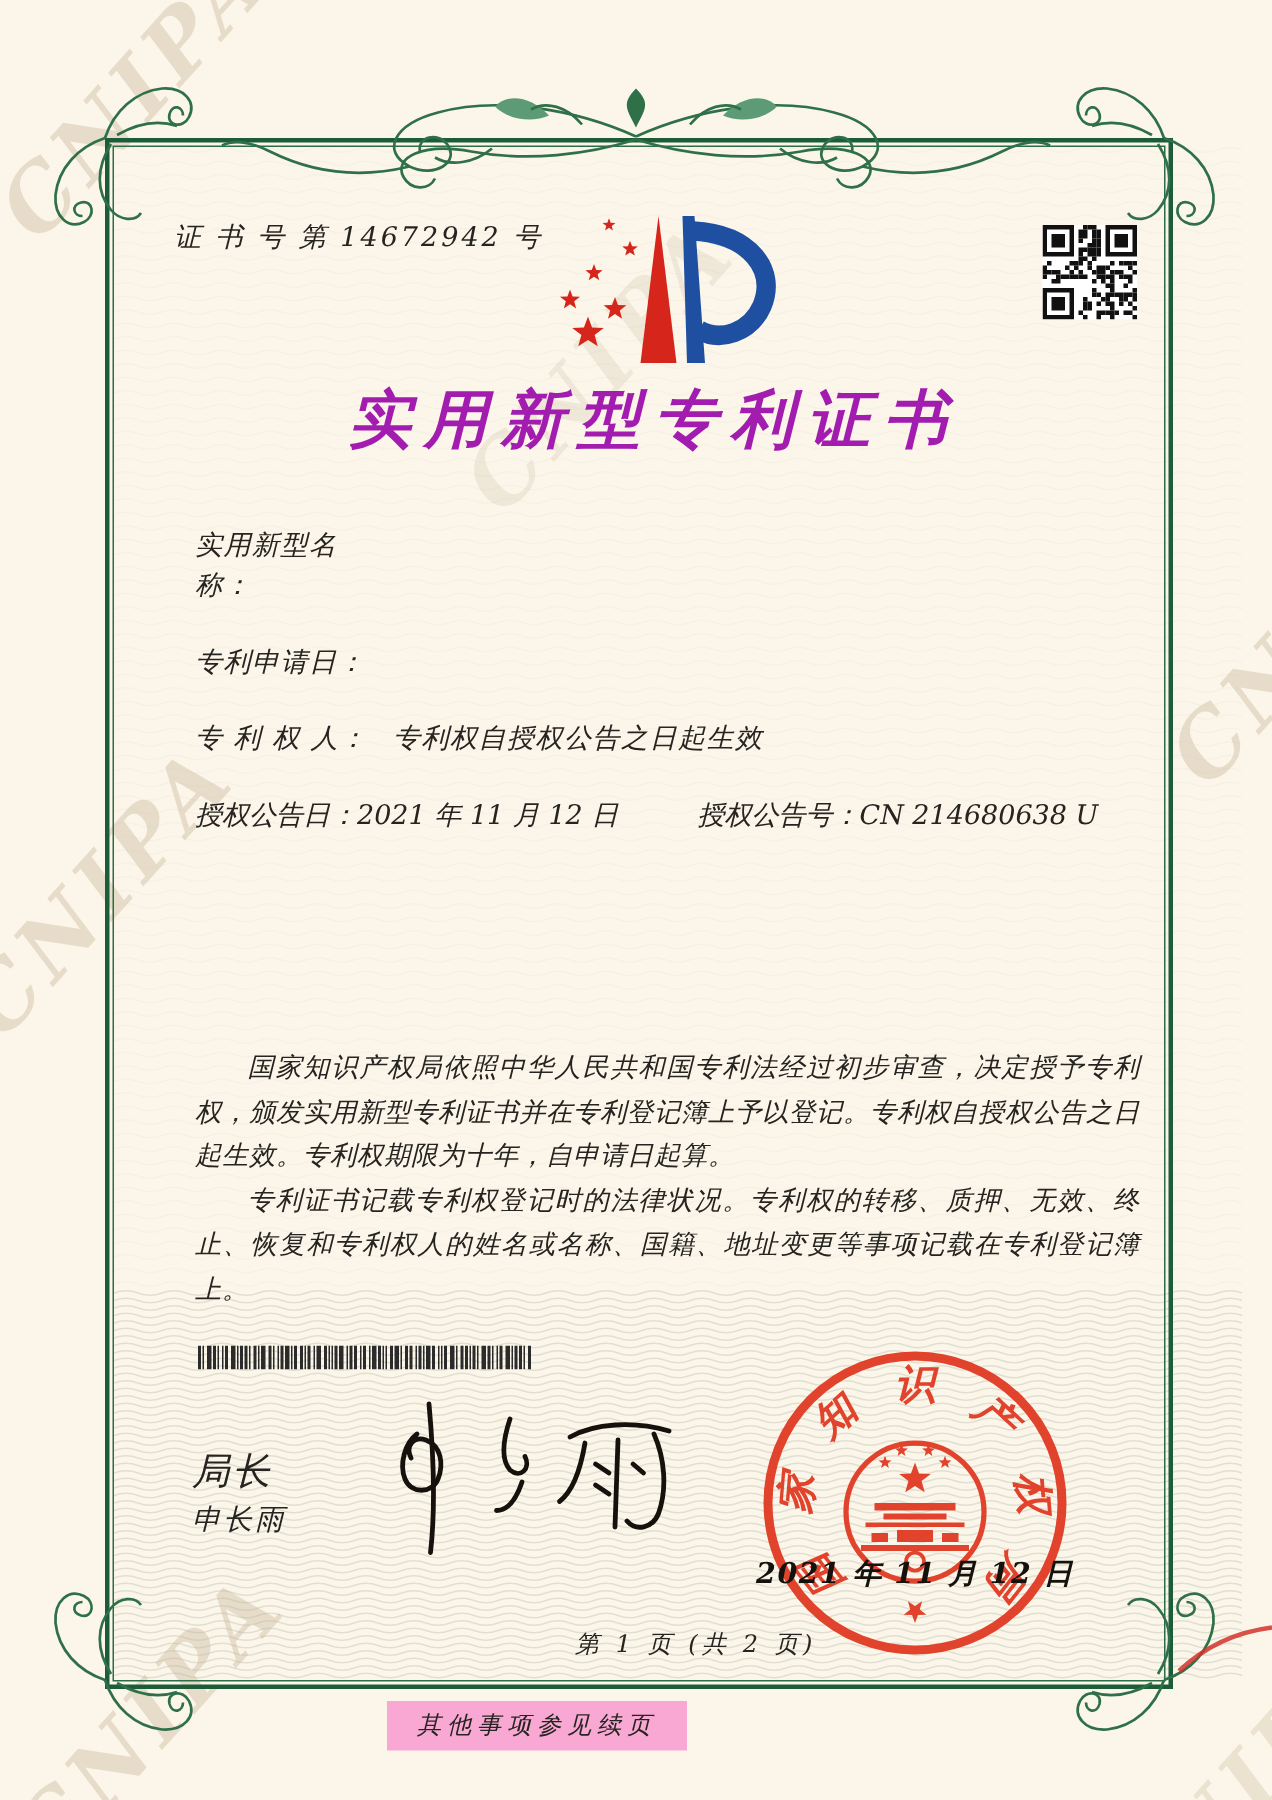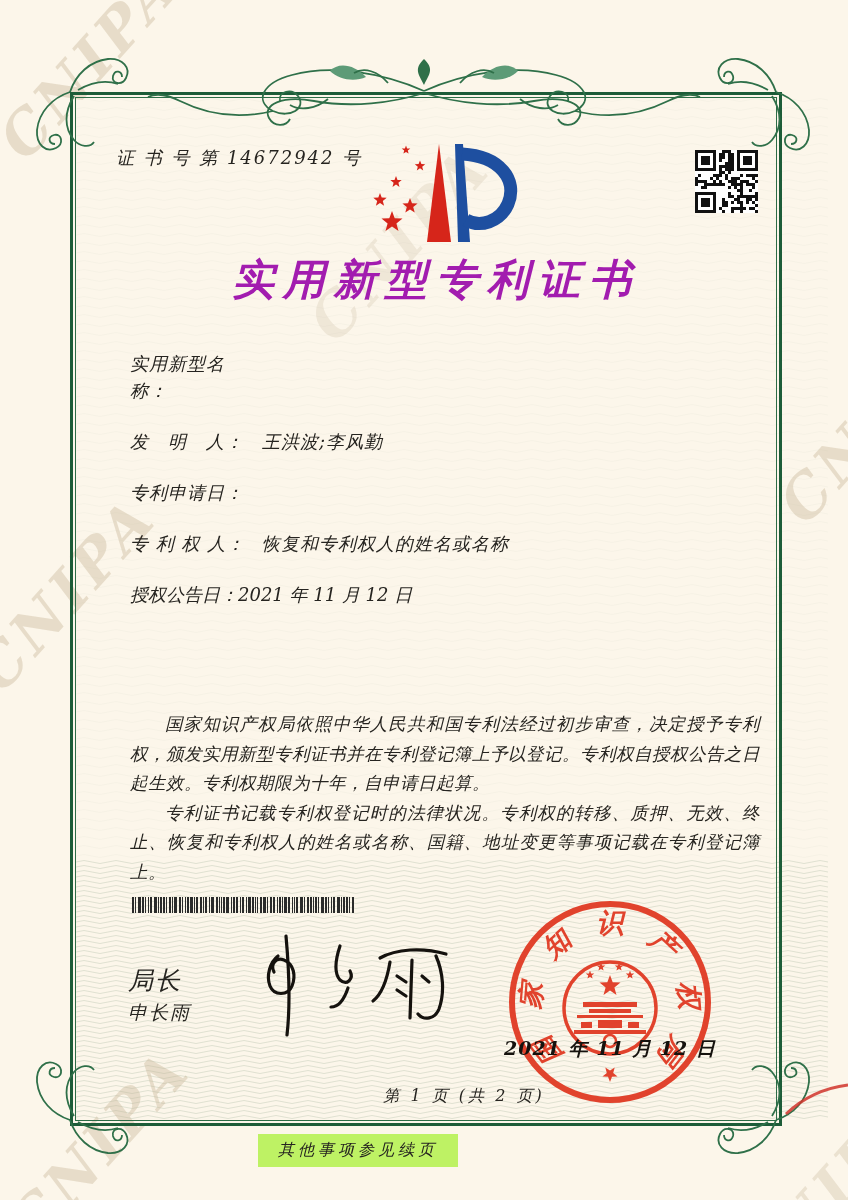--- a/index.html
+++ b/index.html
@@ -23,31 +23,31 @@
   .qr{position:absolute;left:683px;top:150px;width:63px;height:63px;background:#fff;}
   .title{position:absolute;left:0;top:252px;width:848px;text-align:center;font-size:42px;
          font-weight:bold;letter-spacing:9px;color:#a21caf;}
   .fields{position:absolute;left:118px;top:350px;width:632px;font-size:18px;}
   .frow{display:flex;line-height:27px;margin-bottom:24px;}
   .flabel{flex:0 0 132px;letter-spacing:1px;}
   .fvalue{flex:1;letter-spacing:1px;}
   .grantrow{display:flex;line-height:27px;}
   .grantrow .g1{flex:0 0 335px;}
   .paras{position:absolute;left:118px;top:698px;width:630px;font-size:17.5px;line-height:29.5px;
-         text-align:justify;margin-top:12px;}
+         text-align:justify;}
   .paras p{margin:0;text-indent:2em;letter-spacing:0.5px;}
   .barcode{position:absolute;left:120px;top:897px;}
   .sig-title{position:absolute;left:116px;top:964px;font-size:25px;letter-spacing:2px;}
   .sig-name{position:absolute;left:116px;top:1000px;font-size:19px;letter-spacing:2px;}
   .signature{position:absolute;left:228px;top:928px;}
   .sealwrap{position:absolute;left:494px;top:898px;width:208px;height:208px;opacity:0.93;}
   .sealdate{position:absolute;left:478px;top:1036px;width:240px;text-align:center;font-size:19px;
             font-weight:bold;color:#15120e;letter-spacing:1px;z-index:5;}
   .pageno{position:absolute;left:0;top:1086px;width:848px;text-align:center;font-size:16px;letter-spacing:3px;padding-left:28px;}
-  .note{position:absolute;left:50%;transform:translateX(-50%);top:1134px;background:#bef264;
+  .note{position:absolute;left:50%;transform:translateX(-50%);top:1134px;background:#f9a8d4;
         padding:6px 20px;font-size:16px;letter-spacing:4px;z-index:5;}
 </style>
 </head>
 <body>
 
 <div class="page">
 
   <svg id="waves" width="848" height="1200">
       <path d="M76 862 q 8 -3 16 0 t 16 0 t 16 0 t 16 0 t 16 0 t 16 0 t 16 0 t 16 0 t 16 0 t 16 0 t 16 0 t 16 0 t 16 0 t 16 0 t 16 0 t 16 0 t 16 0 t 16 0 t 16 0 t 16 0 t 16 0 t 16 0 t 16 0 t 16 0 t 16 0 t 16 0 t 16 0 t 16 0 t 16 0 t 16 0 t 16 0 t 16 0 t 16 0 t 16 0 t 16 0 t 16 0 t 16 0 t 16 0 t 16 0 t 16 0 t 16 0 t 16 0 t 16 0 t 16 0 t 16 0 t 16 0 t 16 0" fill="none" stroke="rgba(110,140,110,0.20)" stroke-width="1"></path>
       <path d="M76 867 q 8 -3 16 0 t 16 0 t 16 0 t 16 0 t 16 0 t 16 0 t 16 0 t 16 0 t 16 0 t 16 0 t 16 0 t 16 0 t 16 0 t 16 0 t 16 0 t 16 0 t 16 0 t 16 0 t 16 0 t 16 0 t 16 0 t 16 0 t 16 0 t 16 0 t 16 0 t 16 0 t 16 0 t 16 0 t 16 0 t 16 0 t 16 0 t 16 0 t 16 0 t 16 0 t 16 0 t 16 0 t 16 0 t 16 0 t 16 0 t 16 0 t 16 0 t 16 0 t 16 0 t 16 0 t 16 0 t 16 0 t 16 0" fill="none" stroke="rgba(110,140,110,0.20)" stroke-width="1"></path>
@@ -378,32 +378,29 @@
         <rect x="6" y="48" width="9" height="9" fill="#111"></rect>
       </svg>
 
     <div class="title">实用新型专利证书</div>
 
     <div class="fields">
       <div class="frow">
         <span class="flabel">实用新型名称：</span>
       </div>
       <div class="frow">
-        <span class="flabel">发　明　人：</span>
-        <span class="fvalue">王洪波;李风勤</span>
-      </div>
-      <div class="frow">
         <span class="flabel">专利申请日：</span>
       </div>
       <div class="frow">
         <span class="flabel">专 利 权 人：</span>
-        <span class="fvalue">恢复和专利权人的姓名或名称</span>
+        <span class="fvalue">专利权自授权公告之日起生效</span>
       </div>
       <div class="grantrow">
         <span class="g1"><span>授权公告日：</span><span>2021 年 11 月 12 日</span></span>
+        <span class="g2"><span>授权公告号：</span><span>CN 214680638 U</span></span>
       </div>
     </div>
 
     <div class="paras">
       <p>国家知识产权局依照中华人民共和国专利法经过初步审查，决定授予专利权，颁发实用新型专利证书并在专利登记簿上予以登记。专利权自授权公告之日起生效。专利权期限为十年，自申请日起算。</p>
       <p>专利证书记载专利权登记时的法律状况。专利权的转移、质押、无效、终止、恢复和专利权人的姓名或名称、国籍、地址变更等事项记载在专利登记簿上。</p>
     </div>
 
     <svg class="barcode" width="224" height="16" id="barcode-svg">
         <rect x="0" y="0" width="2" height="16" fill="#2b2b2b"></rect>

